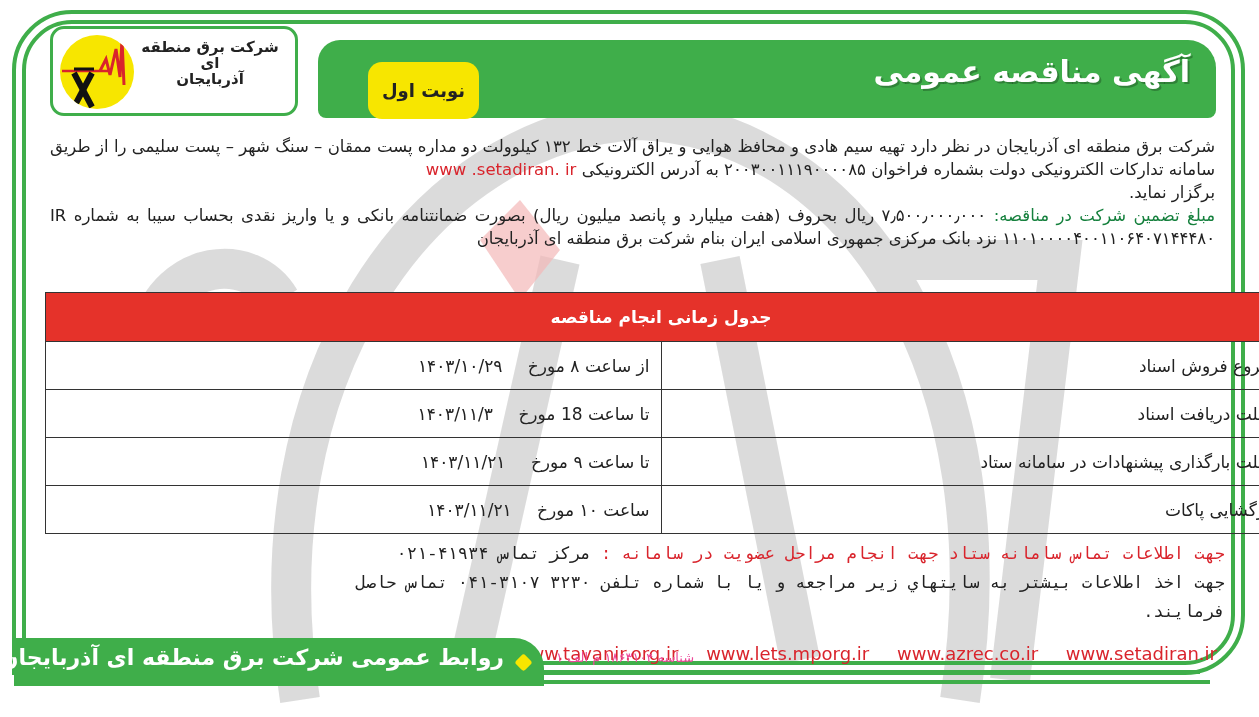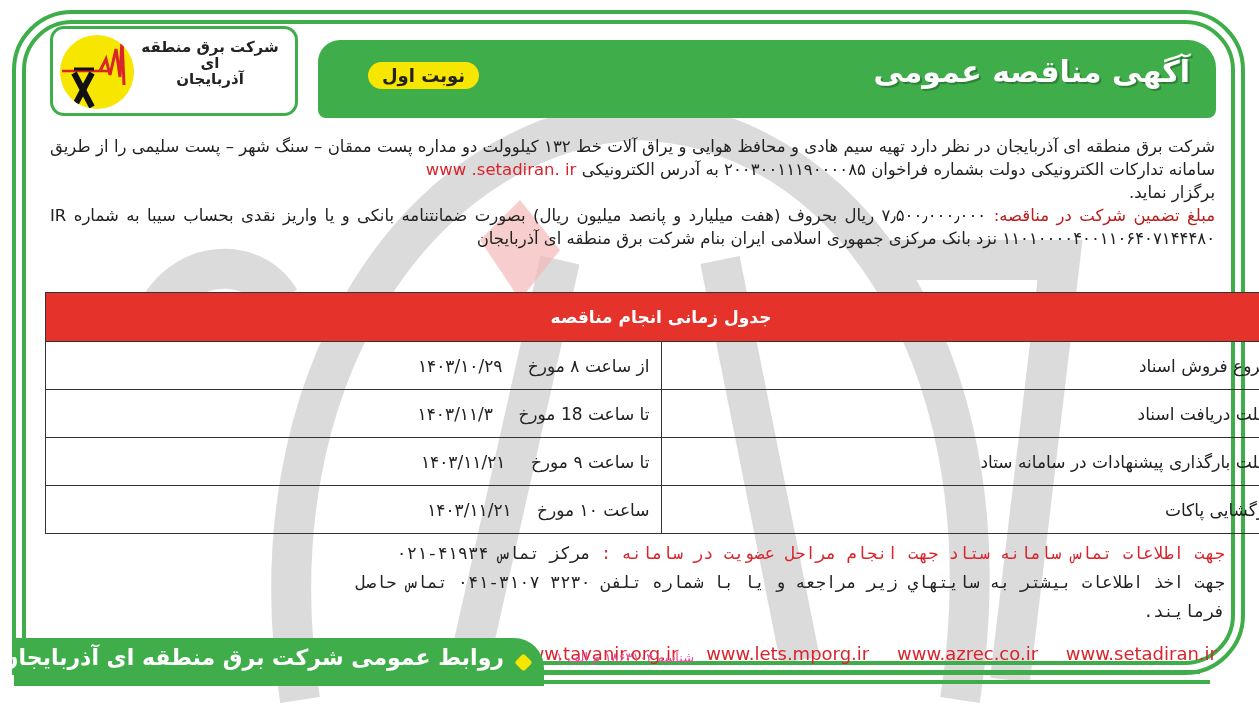--- a/index.html
+++ b/index.html
@@ -11,24 +11,24 @@
          border:4px solid #3fae4a; border-radius:50px 50px 50px 0; box-sizing:border-box; }
   .watermark { position:absolute; left:0; top:0; width:1259px; height:717px; pointer-events:none; }
   .logo-box { position:absolute; left:50px; top:26px; width:248px; height:90px; box-sizing:border-box;
          border:3px solid #3fae4a; border-radius:14px; background:#fff; }
   .logo-circle { position:absolute; left:7px; top:6px; width:74px; height:74px; border-radius:50%; background:#f7e600; overflow:hidden; }
   .logo-text { position:absolute; right:10px; top:10px; width:150px; text-align:center; font-weight:bold; font-size:15px; line-height:16px; color:#222; direction:rtl; }
   .header-bar { position:absolute; left:318px; top:40px; width:898px; height:78px; background:#3fae4a; border-radius:22px 28px 8px 8px; }
   .header-title { position:absolute; right:26px; top:14px; font-size:30px; font-weight:bold; color:#fff; direction:rtl;
          text-shadow:2px 2px 0 rgba(0,0,0,0.25);text-align:center; }
   .badge { position:absolute; left:50px; top:22px; background:#f7e600; color:#222; font-weight:bold; font-size:18px;
-         padding:3px 14px; border-radius:14px; direction:rtl; }
+         padding:18px 14px; border-radius:14px; direction:rtl; }
   .body-text { position:absolute; left:50px; top:135px; width:1165px; direction:rtl; text-align:justify;
          font-size:16.5px; line-height:23px; color:#222; }
-  .body-text .red { color:#b91c1c; }
+  .body-text .red { color:#15803d; }
   .body-text .link { color:#d9242c; direction:ltr; unicode-bidi:embed; }
   .sched { position:absolute; left:45px; top:292px; width:1232px; border-collapse:collapse; direction:rtl; }
   .sched th { background:#e5322a; color:#fff; font-size:17px; font-weight:bold; height:46px; border:1px solid #333; }
   .sched td { border:1px solid #333; height:45px; font-size:17px; text-align:right; background:transparent; }
   .sched td.label { width:50%; }
   .sched td.value span { display:inline-block; margin:0 10px; }
   .contact { position:absolute; left:340px; top:540px; width:885px; direction:rtl; text-align:right; font-size:17px; line-height:29px; color:#222;font-family:Liberation Mono, monospace; }
   .contact .red { color:#d9242c; }
   .links { position:absolute; right:42px; top:600px; direction:ltr; font-size:18px; color:#d9242c;margin-top:43px; }
   .links span { margin-left:22px; }

